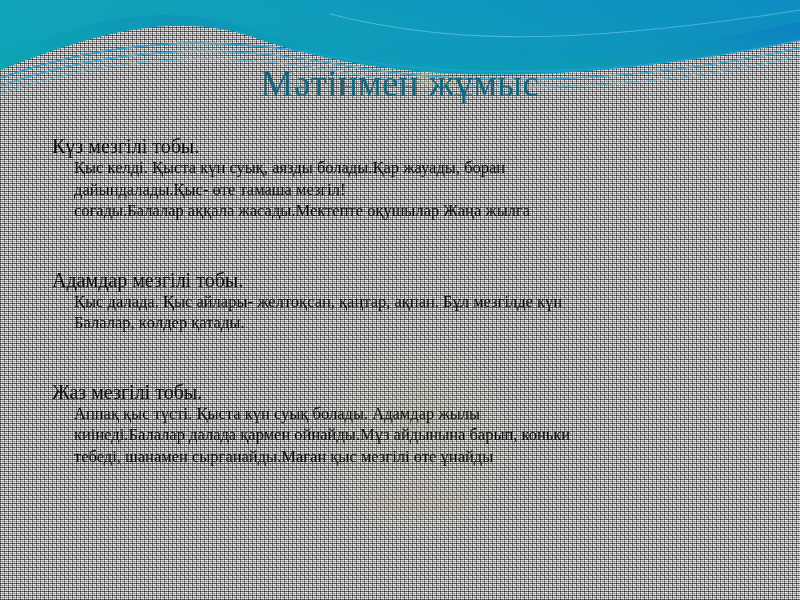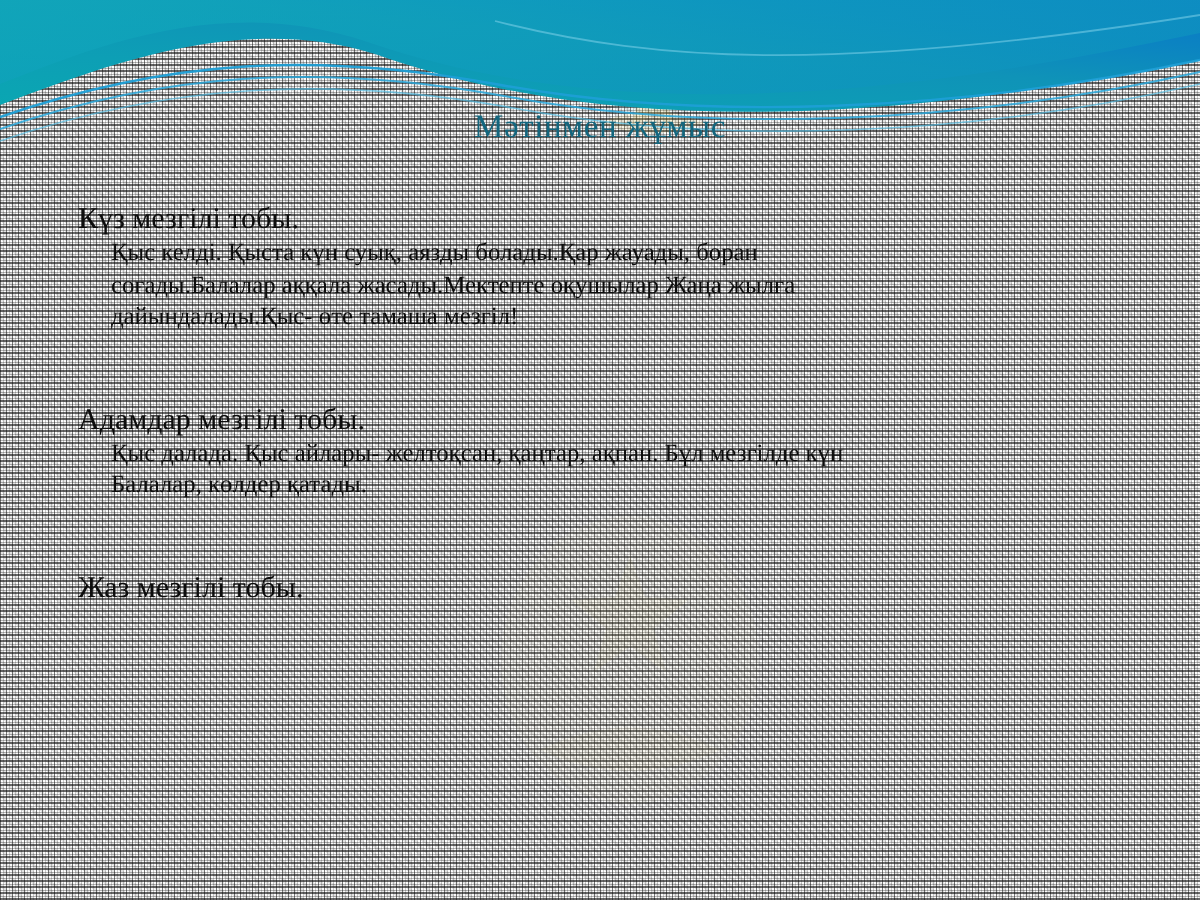--- a/index.html
+++ b/index.html
@@ -57,21 +57,21 @@
   .wm-top { left: 330px; top: -14px; width: 210px; height: 130px; }
   .wm-bottom { left: 300px; top: 330px; width: 240px; height: 250px; opacity: 0.16; }
 
   
   .title {
     position: absolute;
     left: 0;
     top: 64px;
     width: 800px;
     text-align: center;
-    font-size: 22px;
+    font-size: 37px;
     line-height: 40px;
     color: #13667e;
     font-family: "Liberation Serif", "DejaVu Serif", serif;
     letter-spacing: 0.4px;
     white-space: nowrap;
   }
 
   
   .body-area {
     position: absolute;
@@ -145,35 +145,40 @@
   </svg>
 
   <div class="title">Мәтінмен жұмыс</div>
 
   <div class="body-area">
 
     <div class="para">
       <p class="group-head">Күз мезгілі тобы.</p>
       <p class="group-body">
         <span class="ln">Қыс келді. Қыста күн суық, аязды болады.Қар жауады, боран</span>
+        <span class="ln">дайындалады.Қыс- өте тамаша мезгіл!</span>
         <span class="ln">соғады.Балалар аққала жасады.Мектепте оқушылар Жаңа жылға</span>
-        <span class="ln">дайындалады.Қыс- өте тамаша мезгіл!</span>
       </p>
     </div>
 
     <div class="spacer-1"></div>
 
     <div class="para">
       <p class="group-head">Адамдар мезгілі тобы.</p>
       <p class="group-body">
         <span class="ln">Қыс далада. Қыс айлары- желтоқсан, қаңтар, ақпан. Бұл мезгілде күн</span>
         <span class="ln">Балалар, көлдер қатады.</span>
       </p>
     </div>
 
     <div class="spacer-2"></div>
 
     <div class="para">
       <p class="group-head">Жаз мезгілі тобы.</p>
+      <p class="group-body">
+        <span class="ln">Аппақ қыс түсті. Қыста күн суық болады. Адамдар жылы</span>
+        <span class="ln">киінеді.Балалар далада қармен ойнайды.Мұз айдынына барып, коньки</span>
+        <span class="ln">тебеді, шанамен сырғанайды.Маған қыс мезгілі өте ұнайды</span>
+      </p>
     </div>
 
   </div>
 </div>
 
 </body></html>

